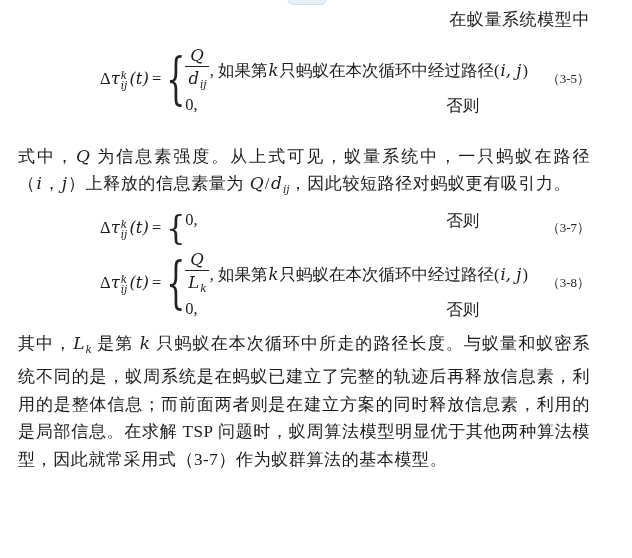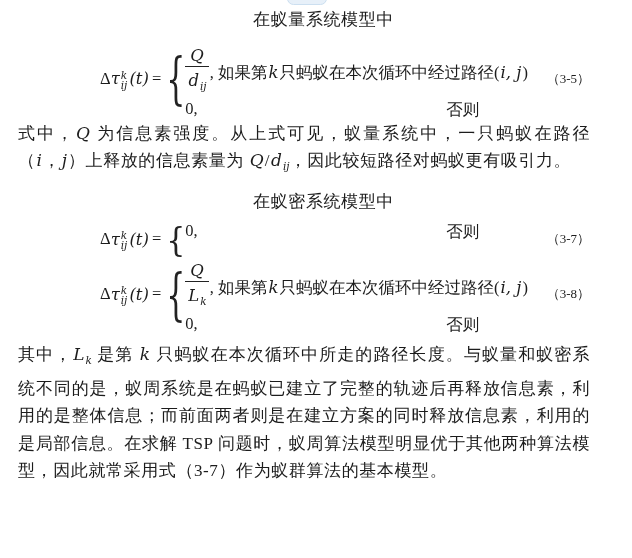--- a/index.html
+++ b/index.html
@@ -16,21 +16,21 @@
   .artifact {
     position:absolute; left:287px; top:-8px;
     width:40px; height:13px; border-radius:7px;
     background:#e7f0f9; border:1px solid #ccdff0;
   }
 
   p.body-text {
     font-size:17px; line-height:27.5px;
     text-align:justify; letter-spacing:0.6px;
   }
-  p.indent { text-indent:39px; text-align:center; }
+  p.indent { text-indent:39px; text-align:right; }
 
   
   .sg-r { }
   .sg-i { font-family:"DejaVu Serif","Liberation Serif",serif; font-style:italic; letter-spacing:0; padding:0 1px; }
   .sg-sub { font-family:"DejaVu Serif","Liberation Serif",serif; font-style:italic; font-size:10.5px; letter-spacing:0; vertical-align:-4px; }
 
   
   .formula {
     position:relative; display:flex; align-items:center;
     margin-left:82px; font-size:16.5px; letter-spacing:0;
@@ -54,32 +54,32 @@
   }
   .brace-tall { transform:scaleY(1.85); }
   .brace-short { transform:scaleY(1.12); }
   .cases { display:flex; flex-direction:column; justify-content:space-between; width:334px; height:100%; padding:1px 0 3px; }
   .f-short .cases { padding:1px 0 1px; }
   .case-top { display:flex; align-items:center; }
   .case-bottom { display:flex; justify-content:space-between; padding-right:40px; }
   .cond { white-space:pre; }
   .frac { display:inline-flex; flex-direction:column; align-items:center; margin-right:1px; }
   .fr-num { font-family:"DejaVu Serif",serif; font-style:italic; border-bottom:1.2px solid #222; padding:0 5px 2px; line-height:17px; }
-  .fr-den { padding-top:1px; line-height:26px; }
+  .fr-den { padding-top:1px; line-height:21px; }
   .eq-label {
     position:absolute; right:0; top:50%; transform:translateY(-50%);
     font-size:13px; letter-spacing:0; white-space:nowrap;
   }
   .zero { }
   .otherwise { }
 
   
   .p1 { margin-top:0; }
   .f1 { margin-top:12px; }
-  .p2 { margin-top:8px; }
+  .p2 { margin-top:31px; }
   .p3 { margin-top:7px; }
   .f2 { margin-top:5px; }
   .p4 { margin-top:15px; }
   .p5 { margin-top:7px; }
   .f3 { margin-top:3px; }
   .p6 { margin-top:14px; }
 </style>
 </head>
 <body>
 
@@ -103,21 +103,20 @@
       <span class="case-bottom">
         <span class="zero">0,</span>
         <span class="otherwise">否则</span>
       </span>
     </span>
     <span class="eq-label">（3-5）</span>
   </div>
 
   <p class="body-text p2"><span class="sg-r">式中，</span><span class="sg-i">Q</span><span class="sg-r"> 为信息素强度。从上式可见，蚁量系统中，一只蚂蚁在路径（</span><span class="sg-i">i</span><span class="sg-r">，</span><span class="sg-i">j</span><span class="sg-r">）上释放的信息素量为 </span><span class="sg-i">Q</span><span class="sg-r">/</span><span class="sg-i">d</span><span class="sg-sub">ij</span><span class="sg-r">，因此较短路径对蚂蚁更有吸引力。</span></p>
 
-  <p class="body-text indent p3"><span class="sg-r">在蚁密系统模型中</span></p>
 
   <div class="formula f-short f2">
     <span class="lhs"><span class="up">Δ</span><span class="it">τ</span><span class="scripts"><span>k</span><span>ij</span></span><span class="it">(t)</span><span class="up eqsign">=</span></span>
     <span class="brace brace-short">{</span>
     <span class="cases">
       <span class="case-bottom">
         <span class="zero">0,</span>
         <span class="otherwise">否则</span>
       </span>
     </span>

